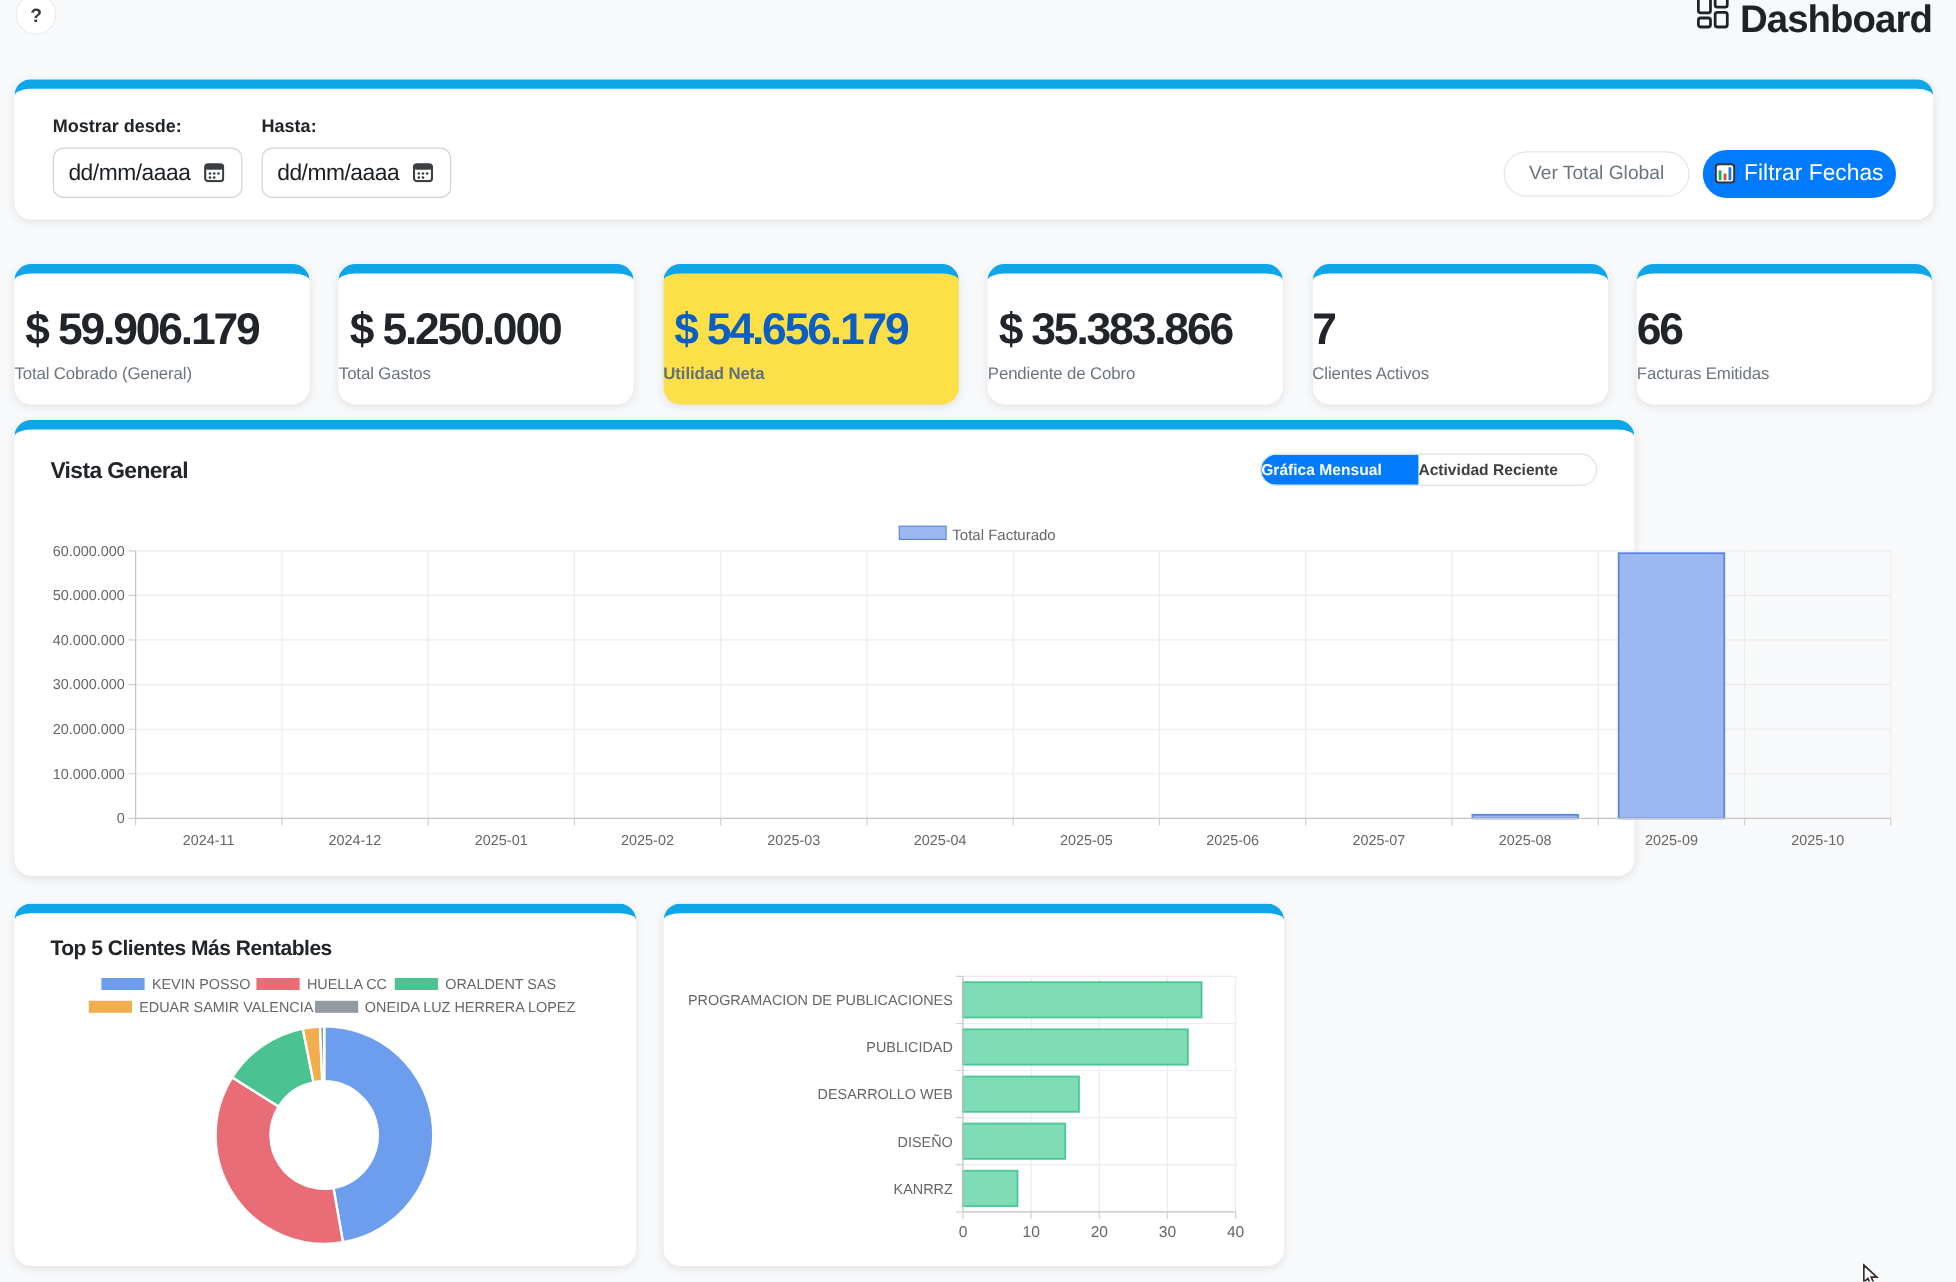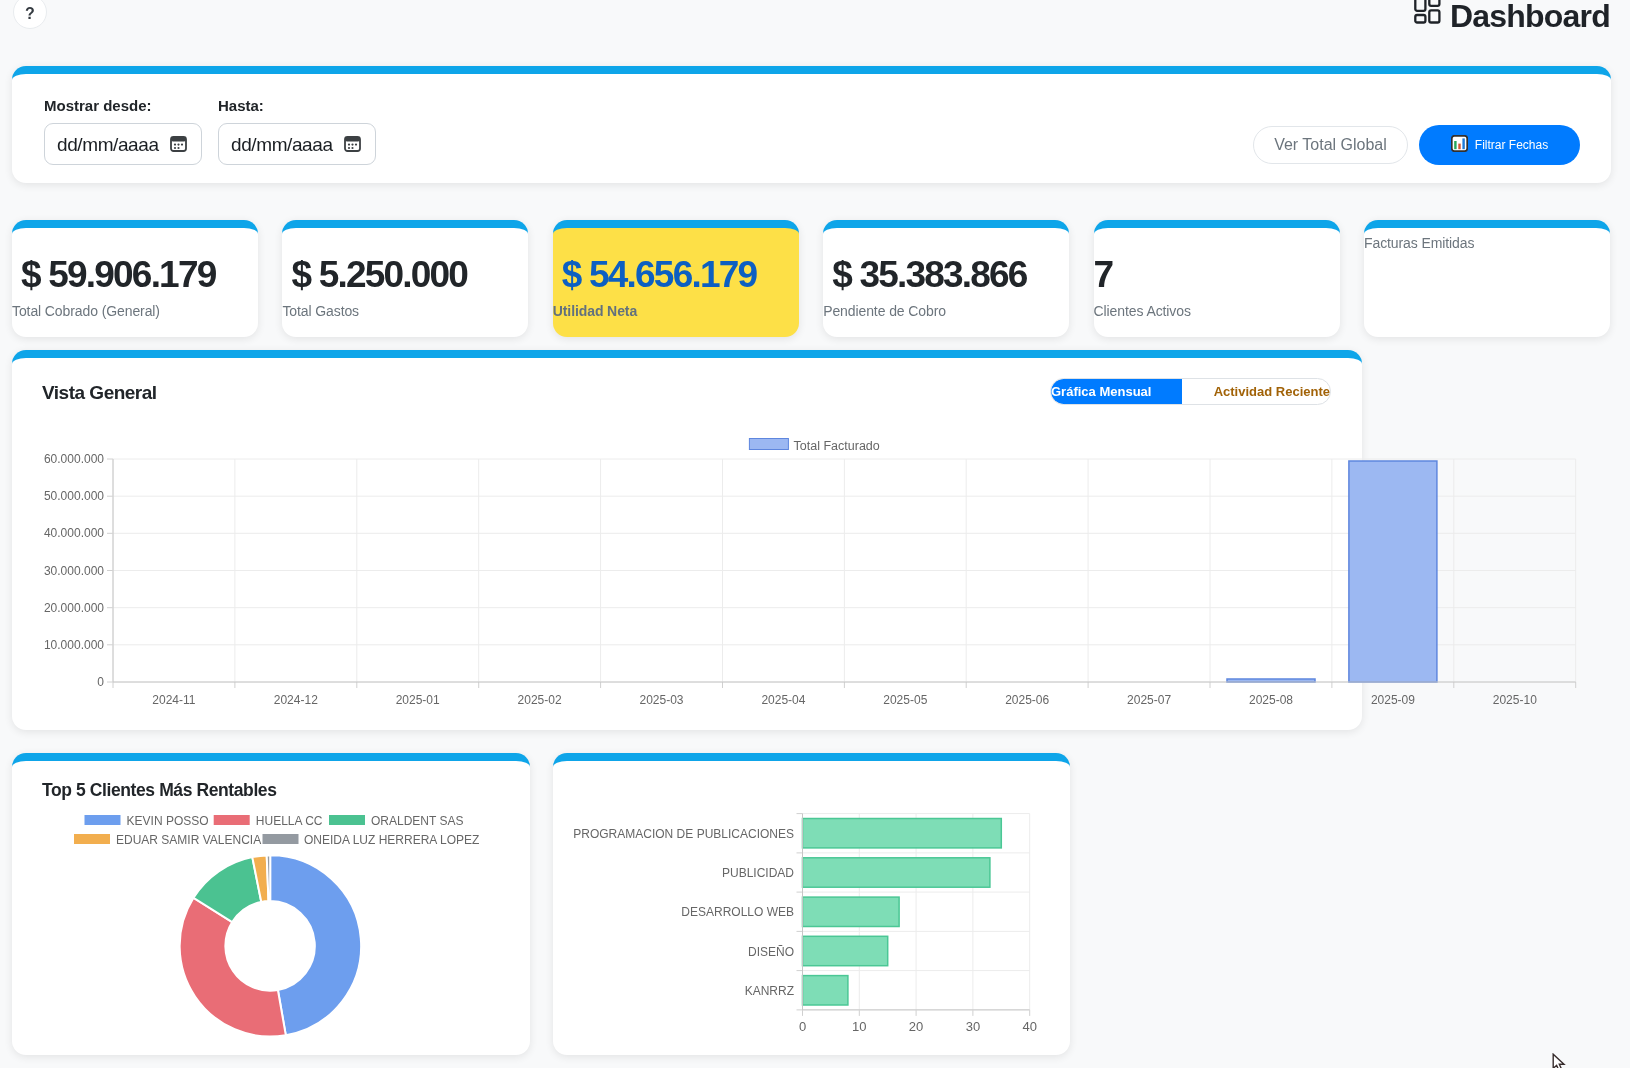--- a/index.html
+++ b/index.html
@@ -10,35 +10,35 @@
 .help{position:absolute;left:13px;top:-5px;width:34px;height:34px;border-radius:50%;background:#fff;border:1px solid #e9ecef;color:#343a40;font-weight:bold;font-size:16px;text-align:center;line-height:36px}
 .hdr{position:absolute;top:-2px;right:20px;font-size:32px;font-weight:bold;color:#1f2328;letter-spacing:-0.8px}
 
 
 #fc{left:12px;top:66px;width:1599px;height:117px}
 .flabel{position:absolute;top:23px;font-size:15px;font-weight:bold;color:#212529}
 .dinput{position:absolute;top:49px;width:158px;height:42px;border:1px solid #ced4da;border-radius:9px;background:#fff;font-size:19px;color:#1b1f23;line-height:41px;padding-left:12px;letter-spacing:-0.4px}
 .dinput svg{position:absolute;right:14px;top:11px}
 .btn{position:absolute;border-radius:20px;font-weight:normal;text-align:center}
 #btn1{right:203px;top:52px;width:155px;height:38px;line-height:36px;border:1px solid #e2e6ea;background:#fff;color:#6c757d;font-size:16px}
-#btn2{right:31px;top:51px;width:161px;height:40px;line-height:40px;background:#007bff;color:#fff;font-size:12px}
+#btn2{right:31px;top:51px;width:161px;height:40px;line-height:40px;background:#007bff;color:#fff;font-size:19px}
 #btn2 svg{vertical-align:-3px;margin-right:7px}
 
 .stat{top:220px;width:246px;height:117px;}
 .stat .v{margin-top:26px;padding-left:9px;font-size:37px;font-weight:bold;letter-spacing:-1.8px;white-space:nowrap}
 .stat .l{margin-top:7px;font-size:14px;letter-spacing:-0.1px;color:#6c757d}
 #s3{background:#fde047}
 #s3 .v{color:#0c5fc2}
 #s3 .l{color:#62717e;font-weight:bold}
 
 #vc{left:12px;top:350px;width:1350px;height:380px}
 #vc h2{position:absolute;left:30px;top:24px;font-size:19px;letter-spacing:-0.5px;font-weight:bold}
 .tgl{position:absolute;top:20px;right:31px;height:27px;border:1px solid #dee2e6;border-radius:14px;background:#fff;overflow:hidden;display:flex}
 .tgl .a{background:#007bff;color:#fff;font-weight:bold;font-size:13px;line-height:26px;width:131px;text-align:left;border-radius:13px 0 0 13px}
-.tgl .b{color:#a16207;font-weight:bold;font-size:13px;line-height:26px;width:148px;text-align:right}
+.tgl .b{color:#404040;font-weight:bold;font-size:13px;line-height:26px;width:148px;text-align:left}
 
 #cc{left:12px;top:753px;width:518px;height:302px}
 #cc h2,#pc h2{position:absolute;left:30px;top:19px;font-size:17.5px;letter-spacing:-0.4px;font-weight:bold}
 #pc{left:553px;top:753px;width:517px;height:302px}
 .cursor{position:absolute;left:1552px;top:1053px}
 svg text{font-family:"Liberation Sans",sans-serif}
 </style>
 </head>
 <body>
 <div class="help">?</div>
@@ -94,20 +94,21 @@
   </div>
 <div class="card stat" style="left:823.2px">
     <div class="v">$ 35.383.866</div>
     <div class="l">Pendiente de Cobro</div>
   </div>
 <div class="card stat" style="left:1093.6px">
     <div class="v" style="padding-left:0">7</div>
     <div class="l">Clientes Activos</div>
   </div>
 <div class="card stat" style="left:1364px">
+    <div class="v" style="padding-left:0">66</div>
     <div class="l">Facturas Emitidas</div>
   </div>
 
 <div class="card" id="vc">
   <h2>Vista General</h2>
   <div class="tgl">
       <div class="a">Gráfica Mensual</div>
       <div class="b">Actividad Reciente</div>
     </div>
   <svg style="position:absolute;left:0;top:0" width="1599" height="376" viewBox="0 0 1599 376">

